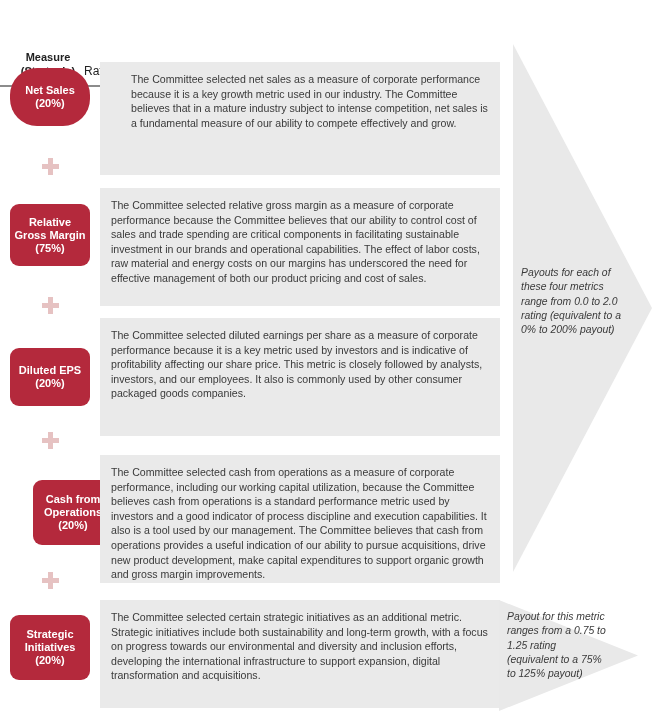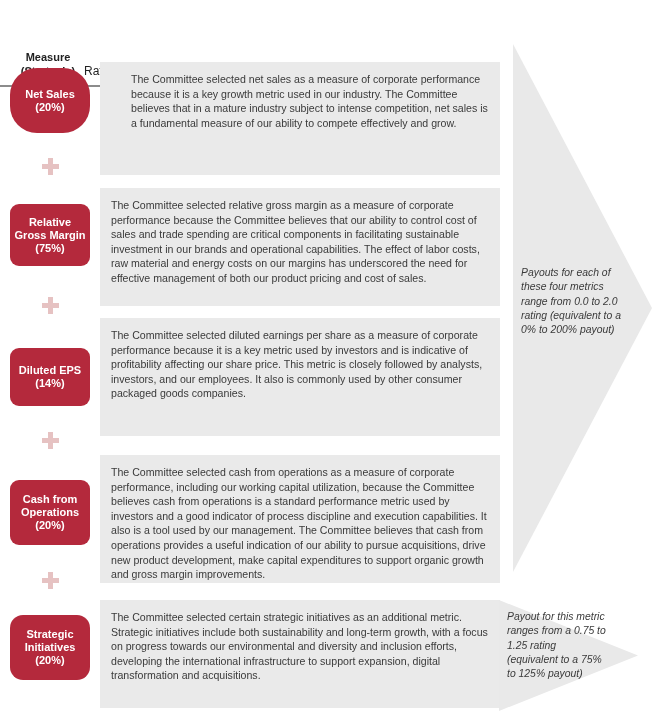--- a/index.html
+++ b/index.html
@@ -144,47 +144,47 @@
 <div class="header">
   <div class="header-measure">
     <div>Measure</div>
     <div>(Strategic)</div>
   </div>
   <div class="header-rationale">Rationale</div>
   <div class="header-rule"></div>
 </div>
 
 <div class="row">
-  <div class="measure-box" style="top:68px;height:65px;border-radius:27px;">Net Sales
+  <div class="measure-box" style="top:68px;height:58px;border-radius:27px;">Net Sales
 (20%)</div>
   <div class="rationale-box" style="top:62px;height:113px;padding-left:31px;">The Committee selected net sales as a measure of corporate performance because it is a key growth metric used in our industry. The Committee believes that in a mature industry subject to intense competition, net sales is a fundamental measure of our ability to compete effectively and grow.</div>
 </div>
 <div class="plus" style="top:158px;"></div>
 
 <div class="row">
   <div class="measure-box" style="top:204px;height:62px;">Relative Gross Margin (75%)</div>
   <div class="rationale-box" style="top:188px;height:118px;">The Committee selected relative gross margin as a measure of corporate performance because the Committee believes that our ability to control cost of sales and trade spending are critical components in facilitating sustainable investment in our brands and operational capabilities. The effect of labor costs, raw material and energy costs on our margins has underscored the need for effective management of both our product pricing and cost of sales.</div>
 </div>
 <div class="plus" style="top:297px;"></div>
 
 <div class="row">
   <div class="measure-box" style="top:348px;height:58px;">Diluted EPS
-(14%)</div>
+(20%)</div>
   <div class="rationale-box" style="top:318px;height:118px;">The Committee selected diluted earnings per share as a measure of corporate performance because it is a key metric used by investors and is indicative of profitability affecting our share price. This metric is closely followed by analysts, investors, and our employees. It also is commonly used by other consumer packaged goods companies.</div>
 </div>
 <div class="plus" style="top:432px;"></div>
 
 <div class="row">
-  <div class="measure-box" style="top:480px;height:65px;">Cash from Operations (20%)</div>
+  <div class="measure-box" style="top:480px;height:65px;margin-left:23px;">Cash from Operations (20%)</div>
   <div class="rationale-box" style="top:455px;height:128px;">The Committee selected cash from operations as a measure of corporate performance, including our working capital utilization, because the Committee believes cash from operations is a standard performance metric used by investors and a good indicator of process discipline and execution capabilities. It also is a tool used by our management. The Committee believes that cash from operations provides a useful indication of our ability to pursue acquisitions, drive new product development, make capital expenditures to support organic growth and gross margin improvements.</div>
 </div>
 <div class="plus" style="top:572px;"></div>
 
 <div class="row">
-  <div class="measure-box" style="top:615px;height:65px;border-radius:13px;">Strategic Initiatives (20%)</div>
+  <div class="measure-box" style="top:615px;height:65px;">Strategic Initiatives (20%)</div>
   <div class="rationale-box" style="top:600px;height:108px;">The Committee selected certain strategic initiatives as an additional metric. Strategic initiatives include both sustainability and long-term growth, with a focus on progress towards our environmental and diversity and inclusion efforts, developing the international infrastructure to support expansion, digital transformation and acquisitions.</div>
 </div>
 
 <div class="arrow arrow-big">
   <svg width="139" height="528" viewBox="0 0 139 528">
     <polygon points="0,0 0,528 139,264" fill="#e9e9e9"></polygon>
   </svg>
   <div class="arrow-text">Payouts for each of these four metrics range from 0.0 to 2.0 rating (equivalent to a 0% to 200% payout)</div>
 </div>
 

